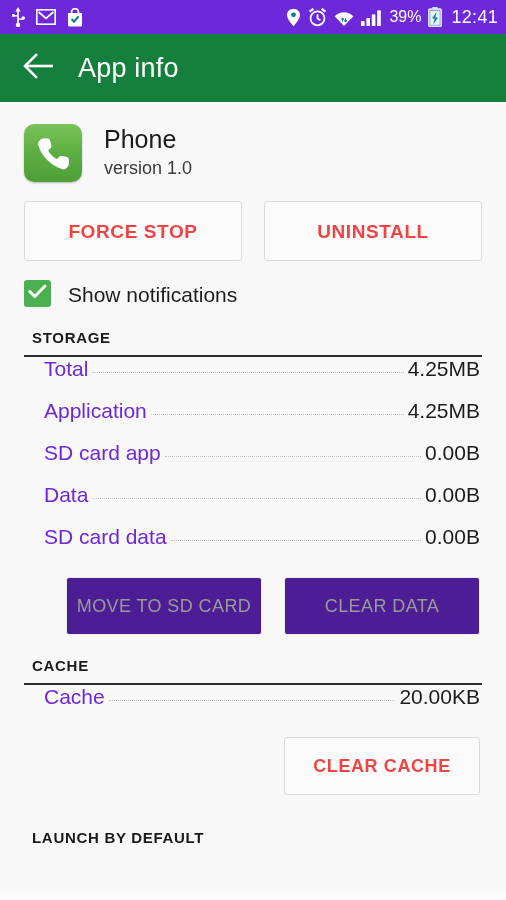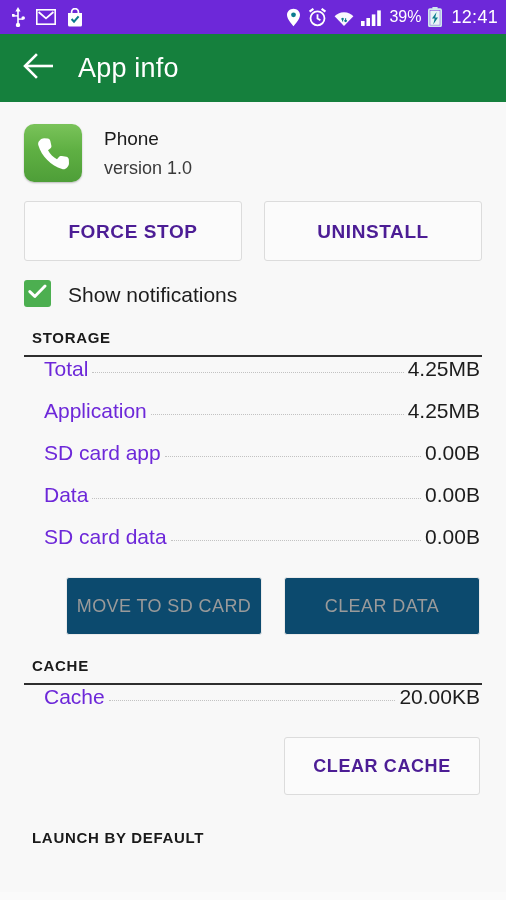--- a/index.html
+++ b/index.html
@@ -103,21 +103,21 @@
     display: flex;
     align-items: center;
     justify-content: center;
     flex: 0 0 auto;
   }
   #app-text {
     margin-left: 22px;
     padding-top: 1px;
   }
   #app-name {
-    font-size: 19px;
+    font-size: 25px;
     color: #1a1a1a;
     line-height: 28px;
   }
   #app-version {
     font-size: 18px;
     color: #3a3a3a;
     line-height: 26px;
     margin-top: 2px;
   }
 
@@ -126,38 +126,38 @@
     display: flex;
     gap: 22px;
     margin-top: 19px;
   }
   .android-btn {
     flex: 1;
     min-height: 60px;
     background: #fbfbfb;
     border: 1px solid #dcdcdc;
     border-radius: 3px;
-    color: #4c1d95;
+    color: #ef4444;
     font-size: 19px;
     font-weight: bold;
     letter-spacing: 0.6px;
     display: flex;
     align-items: center;
     justify-content: center;
     text-align: center;
     cursor: pointer;
     box-sizing: border-box;
     font-family: "Liberation Sans", sans-serif;
     padding: 4px;
     line-height: 23px;
   }
   .android-btn.disabled {
     color: #9a9a9a;
     border-color: #ebebeb;
-    background: #0c4a6e;
+    background: #4c1d95;
     cursor: default;
     font-weight: normal;
     letter-spacing: 0.4px;
   }
   .android-btn.small {
     font-size: 18px;
     min-height: 58px;
   }
 
   

